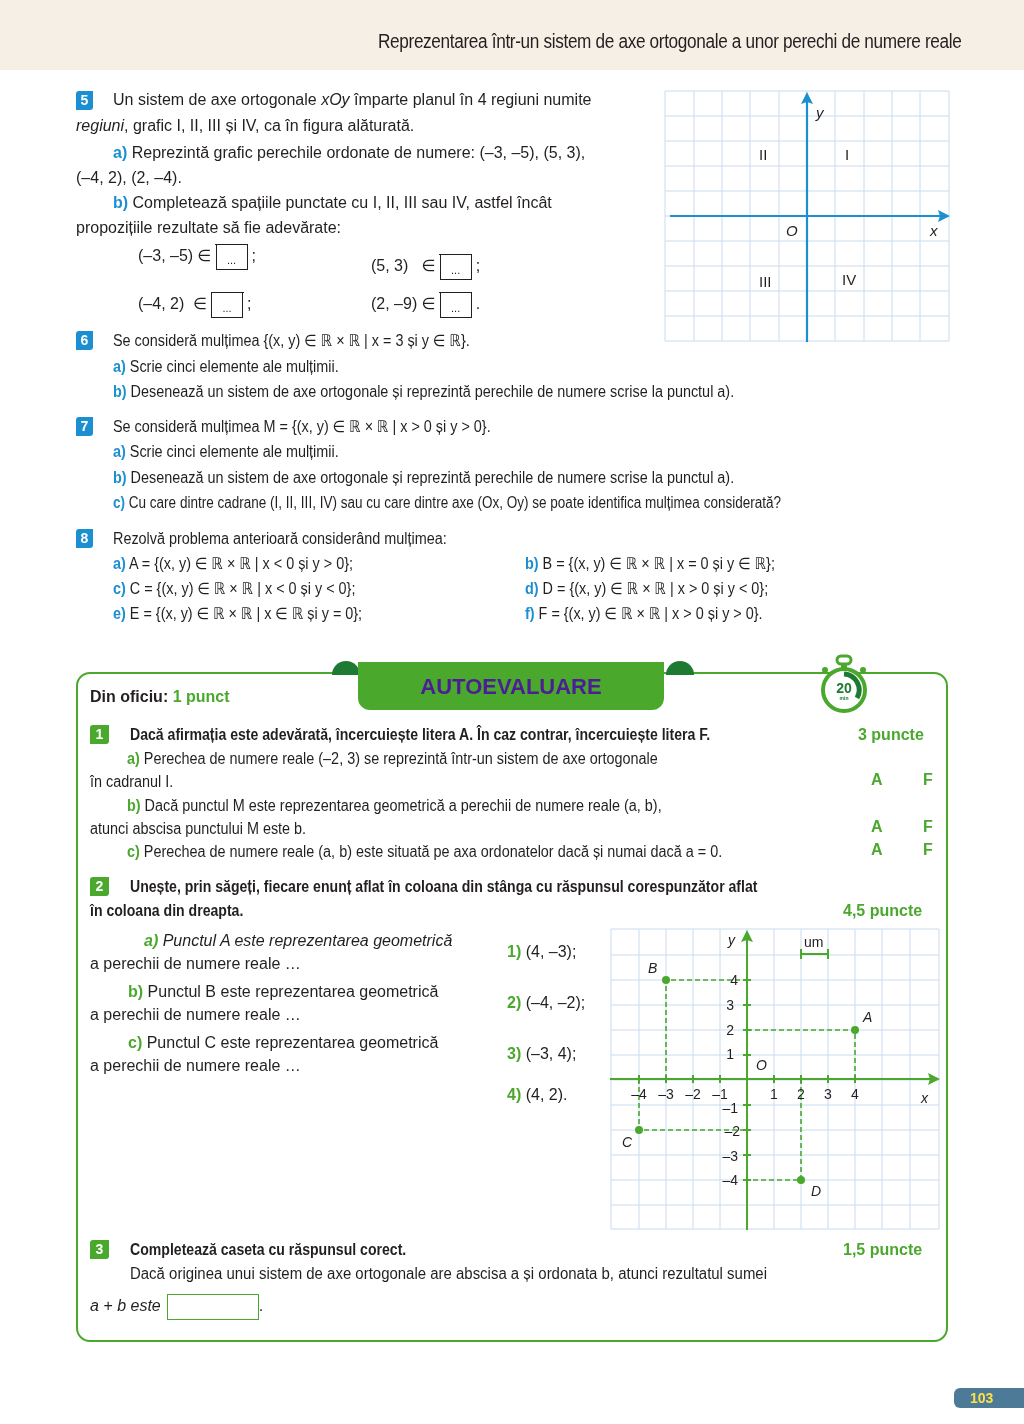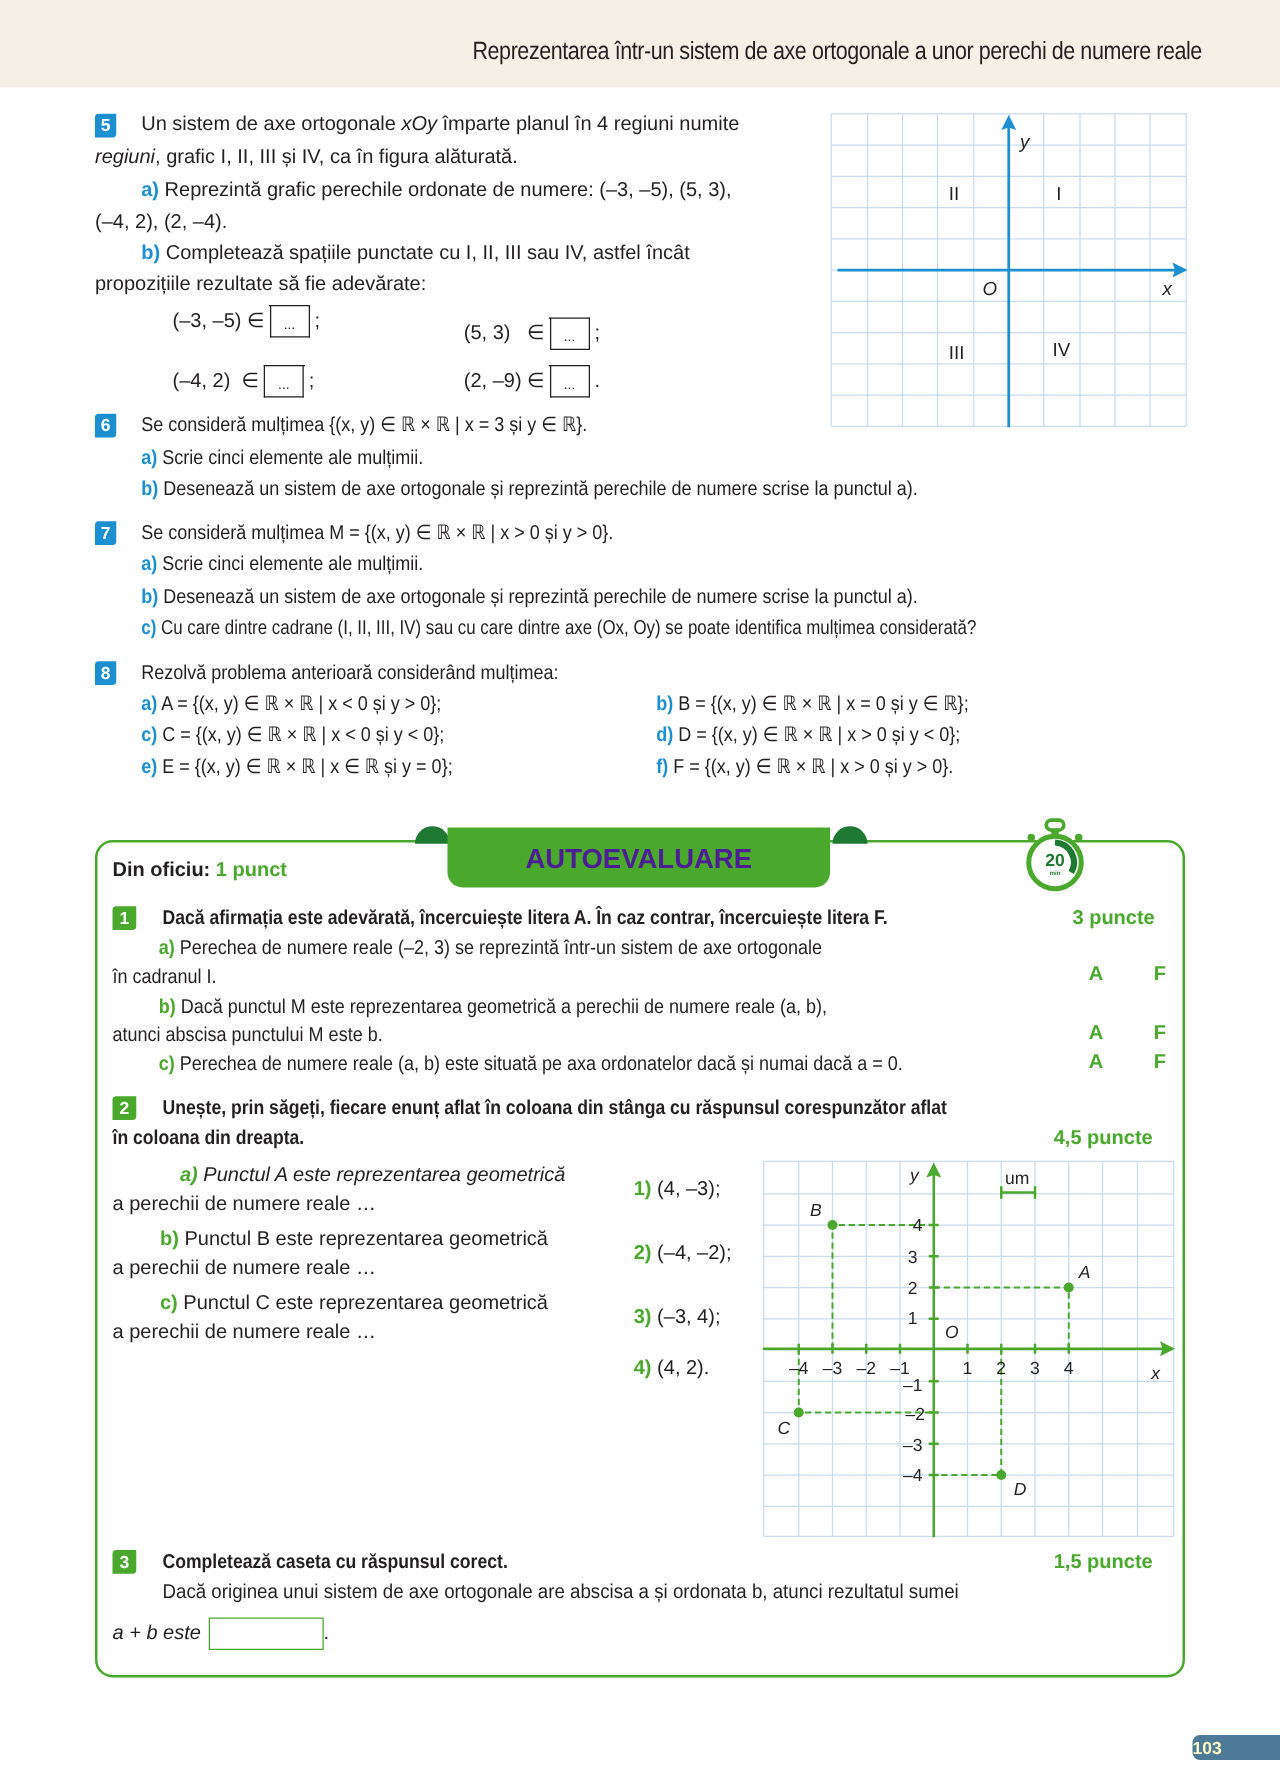--- a/index.html
+++ b/index.html
@@ -27,21 +27,21 @@
   .auto-tab { position: absolute; left: 358px; top: 662px; width: 306px; height: 48px; background: #4aa82d; border-radius: 0 0 12px 12px; color: #4c1d95; font-weight: bold; font-size: 22px; text-align: center; line-height: 50px; }
   .tab-ear { position: absolute; top: 661px; width: 28px; height: 14px; background: #1e7a32; border-radius: 14px 14px 0 0; }
   .timer { position: absolute; left: 816px; top: 654px; width: 56px; height: 60px; }
 
   .pts { color: #4aa82d; font-weight: bold; }
   .af { position: absolute; color: #4aa82d; font-weight: bold; font-size: 16px; }
 
   .graph2 { position: absolute; left: 610px; top: 928px; width: 330px; height: 302px; }
   .answer-box { display: inline-block; width: 92px; height: 26px; border: 1.5px solid #4aa82d; vertical-align: middle; margin-left: 6px; }
 
-  .page-num { position: absolute; left: 954px; top: 1388px; width: 70px; height: 20px; background: #4d7a96; color: #fef9c3; font-weight: bold; font-size: 14px; line-height: 20px; padding-left: 0; border-radius: 6px 0 0 6px; }
+  .page-num { position: absolute; left: 954px; top: 1388px; width: 70px; height: 20px; background: #4d7a96; color: #fde047; font-weight: bold; font-size: 14px; line-height: 20px; padding-left: 16px; border-radius: 6px 0 0 6px; }
 </style>
 </head>
 <body>
 
 <div class="header">
   <div class="header-title">Reprezentarea într-un sistem de axe ortogonale a unor perechi de numere reale</div>
 </div>
 
 <div>
   <div class="badge-blue" style="left:76px;top:91px;">5</div>

